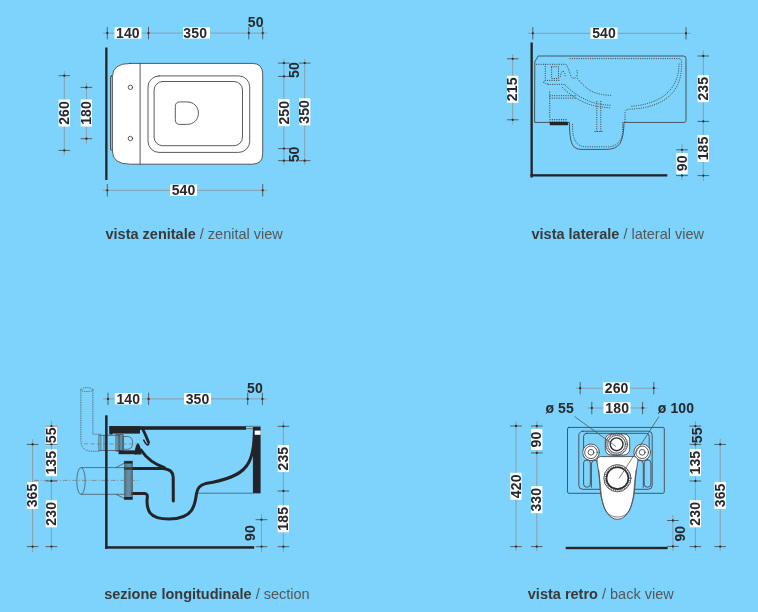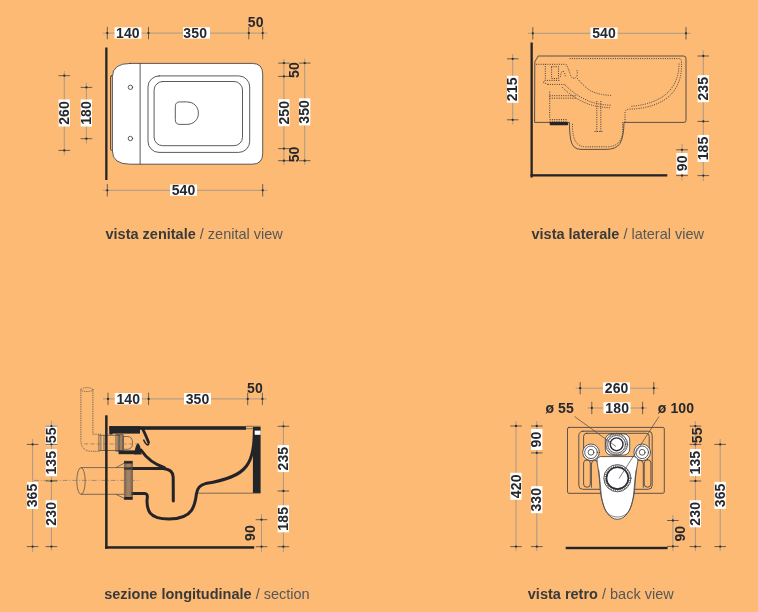--- a/index.html
+++ b/index.html
@@ -1,16 +1,16 @@
 <!DOCTYPE html>
 <html><head>
 <meta charset="utf-8">
 <style>
 html,body{margin:0;padding:0;background:#fff;}
-#wrap{width:758px;height:612px;position:relative;overflow:hidden;background:#fdba74;}
+#wrap{width:758px;height:612px;position:relative;overflow:hidden;background:#7dd3fc;}
 svg{display:block}
 .o{fill:none;stroke:#3e3f43;stroke-width:.85;stroke-linejoin:round;stroke-linecap:round}
 .ow{fill:#fff;stroke:#3e3f43;stroke-width:.85;stroke-linejoin:round;stroke-linecap:round}
 .t{fill:none;stroke:#46474b;stroke-width:.7}
 .dot{fill:none;stroke:#3a3b3f;stroke-width:.95;stroke-dasharray:.22 2.05;stroke-linecap:round;stroke-linejoin:round}
 .dot2{fill:none;stroke:#46474b;stroke-width:.8;stroke-dasharray:.18 1.6;stroke-linecap:round;stroke-linejoin:round}
 .dim{stroke:#8e8e8e;stroke-width:.75;fill:none}
 .tb{stroke:#4b4b4c;stroke-width:.85}
 .blk{fill:#232428;stroke:none}
 .ink{fill:none;stroke:#232428;stroke-linejoin:round;stroke-linecap:round}

